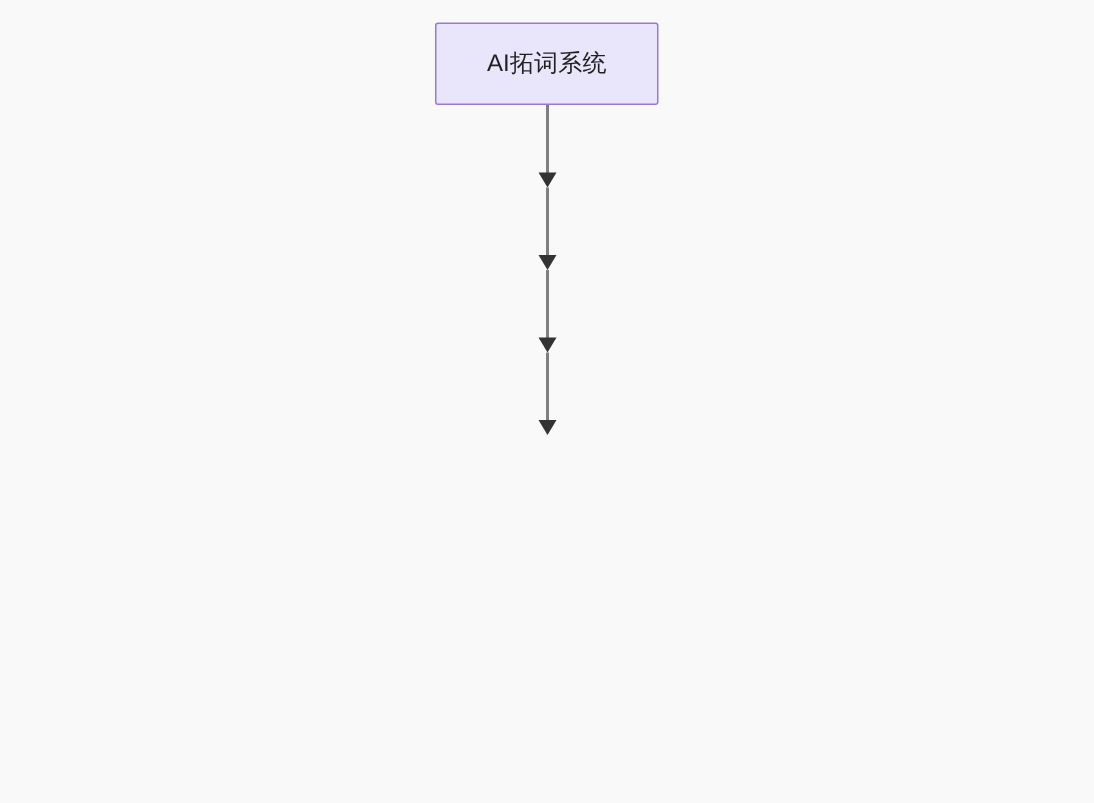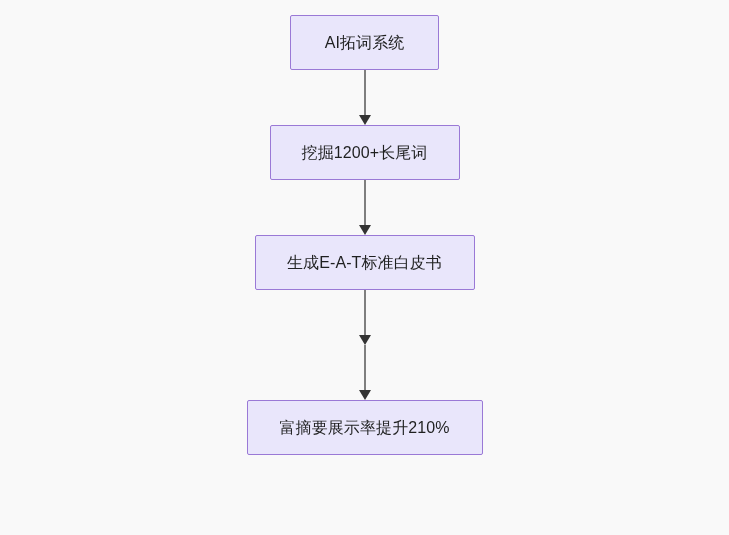--- a/index.html
+++ b/index.html
@@ -73,41 +73,32 @@
 
   <div class="flow-node" style="width: 149px;">
     <span class="node-label">AI拓词系统</span>
   </div>
 
   <div class="flow-edge">
     <div class="edge-line"></div>
     <div class="edge-arrow"></div>
   </div>
 
-  <div class="flow-node" style="width: 190px;">
-    <span class="node-label">挖掘1200+长尾词</span>
-  </div>
-
-  <div class="flow-edge">
-    <div class="edge-line"></div>
-    <div class="edge-arrow"></div>
-  </div>
-
-  <div class="flow-node" style="width: 220px;">
-    <span class="node-label">生成E-A-T标准白皮书</span>
-  </div>
 
   <div class="flow-edge">
     <div class="edge-line"></div>
     <div class="edge-arrow"></div>
   </div>
 
 
   <div class="flow-edge">
     <div class="edge-line"></div>
     <div class="edge-arrow"></div>
   </div>
 
-  <div class="flow-node" style="width: 236px;">
-    <span class="node-label">富摘要展示率提升210%</span>
+
+  <div class="flow-edge">
+    <div class="edge-line"></div>
+    <div class="edge-arrow"></div>
   </div>
+
 
 </div>
 
 </body></html>

